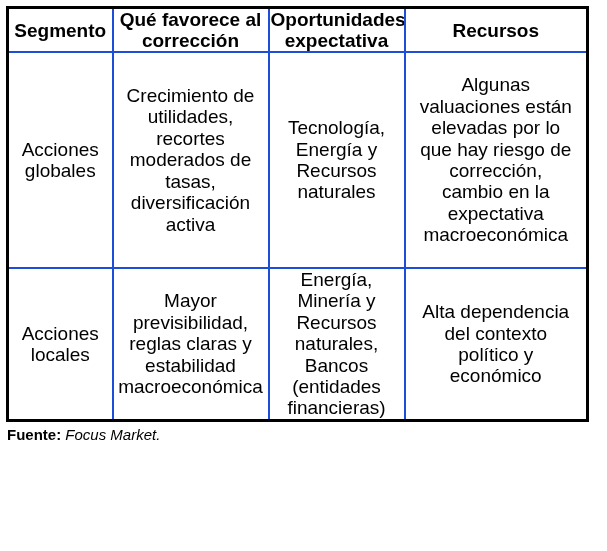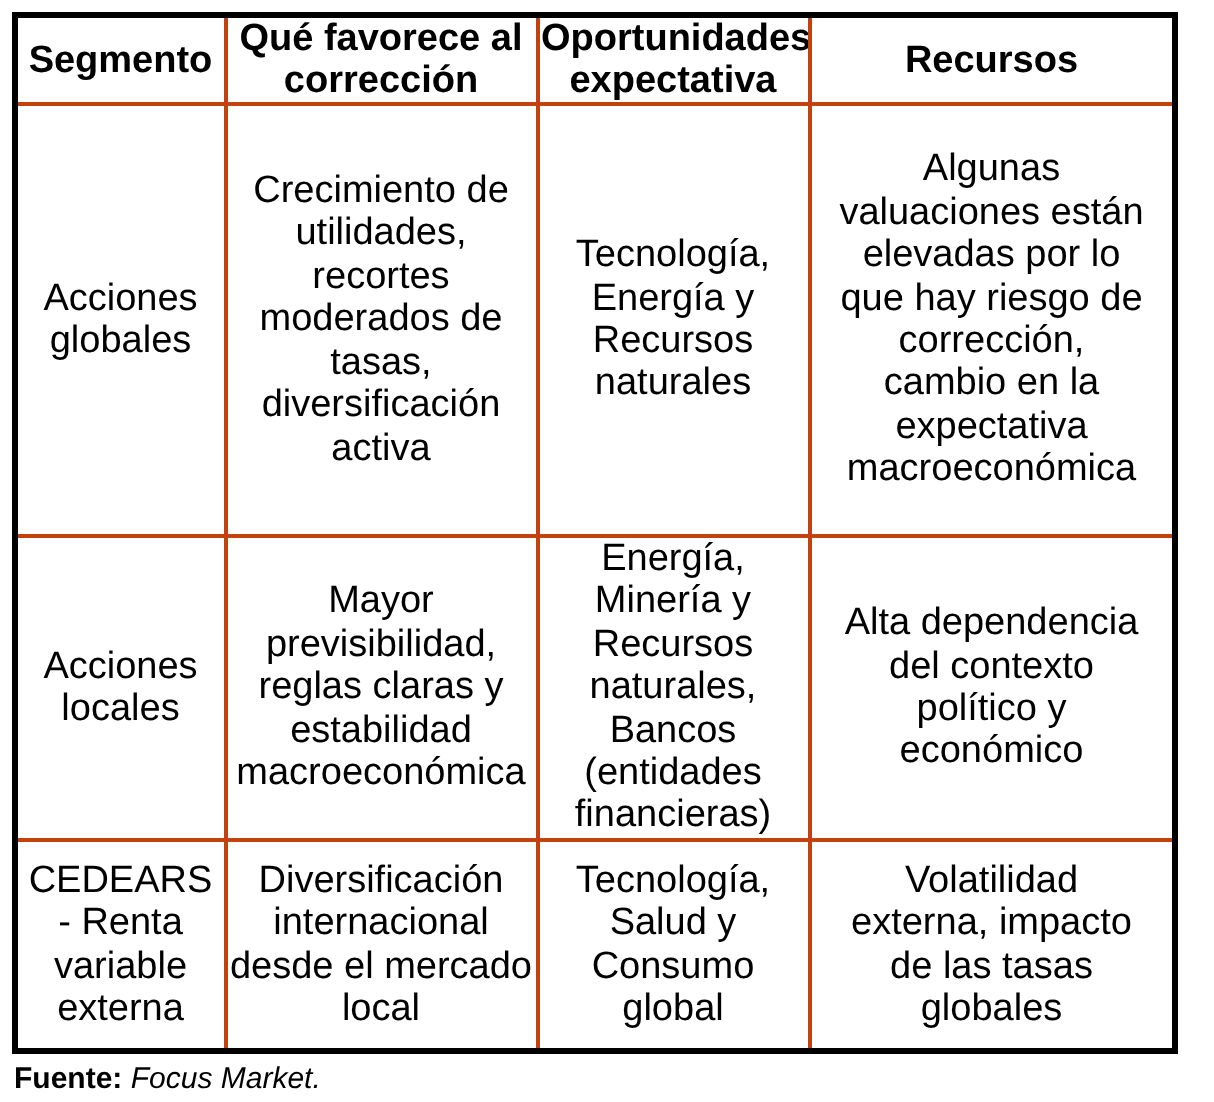--- a/index.html
+++ b/index.html
@@ -19,21 +19,21 @@
     overflow: hidden;
   }
   table.seg-table {
     border-collapse: collapse;
     table-layout: fixed;
     width: 580px;
     margin: 6px 0 0 6px;
     border: 3px solid #000000;
   }
   table.seg-table td, table.seg-table th {
-    border: 2px solid #c2410c;
+    border: 2px solid #1d4ed8;
     padding: 0 1px;
     text-align: center;
     vertical-align: middle;
     overflow: hidden;
   }
   table.seg-table th {
     font-size: 19px;
     line-height: 21px;
     font-weight: bold;
     white-space: pre-line;
@@ -112,38 +112,20 @@
 Recursos
 naturales,
 Bancos
 (entidades
 financieras)</td>
         <td>Alta dependencia
 del contexto
 político y
 económico</td>
       </tr>
-      <tr class="row-cedears">
-        <td>CEDEARS
-- Renta
-variable
-externa</td>
-        <td>Diversificación
-internacional
-desde el mercado
-local</td>
-        <td>Tecnología,
-Salud y
-Consumo
-global</td>
-        <td>Volatilidad
-externa, impacto
-de las tasas
-globales</td>
-      </tr>
     </tbody>
   </table>
 
   <div class="source-note">
     <span class="source-label">Fuente:</span>
     <span class="source-value">Focus Market.</span>
   </div>
 
 </div>
 

